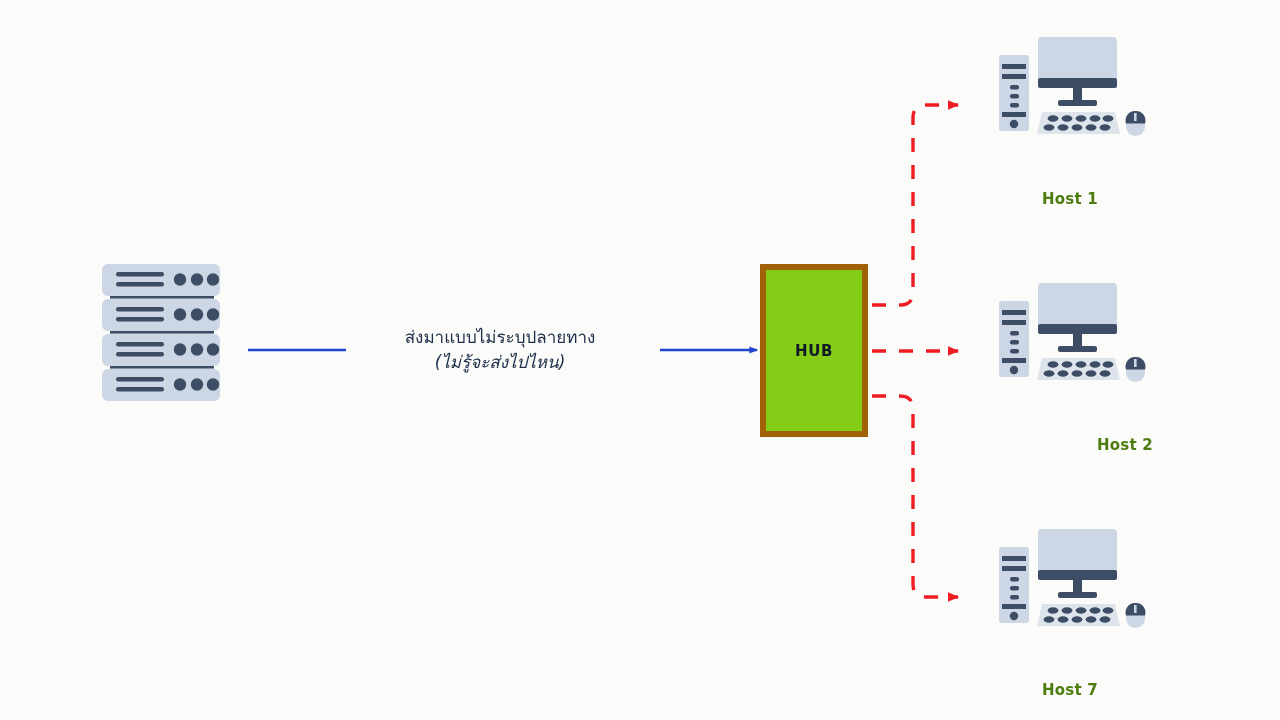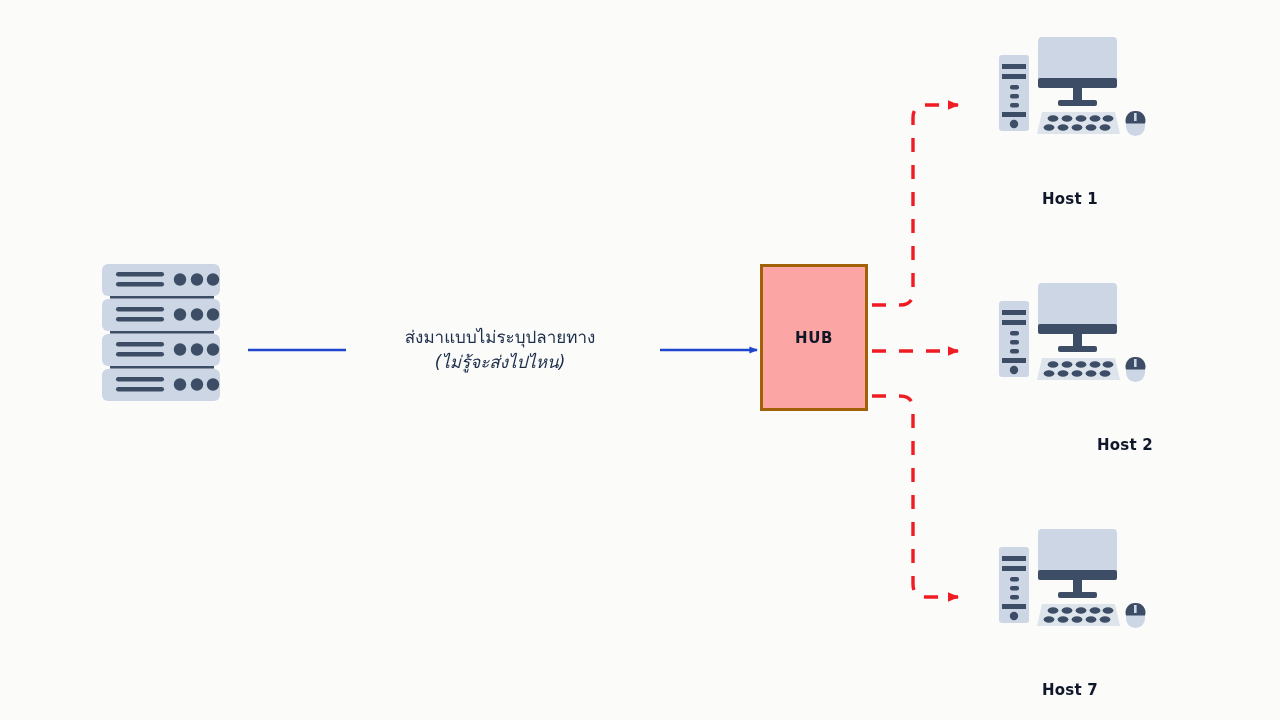--- a/index.html
+++ b/index.html
@@ -25,32 +25,32 @@
   }
   .node {
     position: absolute;
   }
   .node-label {
     position: absolute;
     width: 220px;
     text-align: center;
     font-weight: bold;
     font-size: 15px;
-    color: #0f172a;
+    color: #4d7c0f;
     letter-spacing: 0.2px;
   }
   
   #hub-box {
     position: absolute;
     left: 760px;
     top: 264px;
     width: 108px;
-    height: 147px;
-    border: 3px solid #a16207;
-    background: #fca5a5;
+    height: 173px;
+    border: 6px solid #a16207;
+    background: #84cc16;
     box-sizing: border-box;
     display: flex;
     align-items: center;
     justify-content: center;
   }
   #hub-box .hub-text {
     font-size: 15px;
     font-weight: bold;
     color: #101828;
     letter-spacing: 0.6px;

